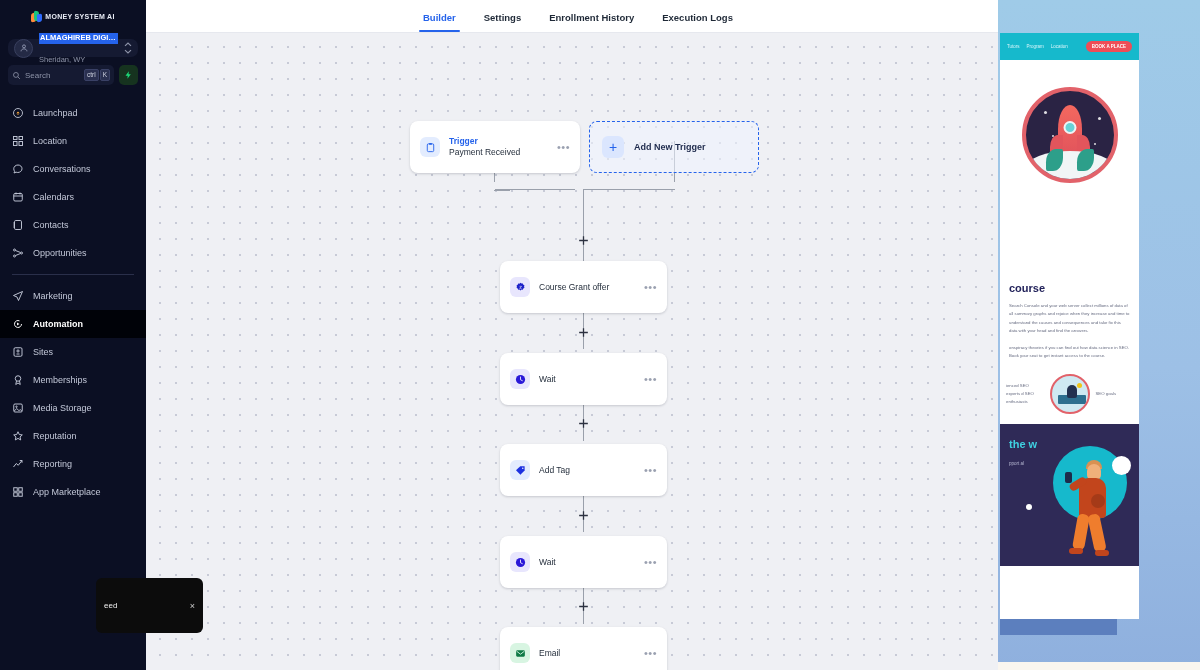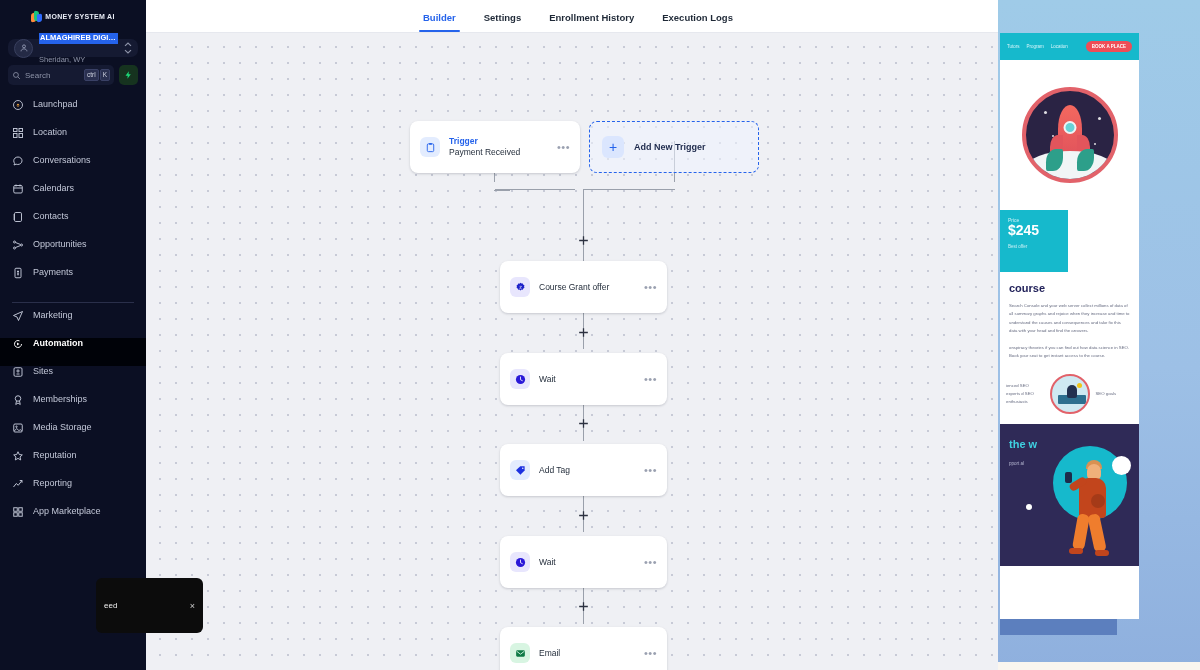--- a/index.html
+++ b/index.html
@@ -96,21 +96,21 @@
   .search-spark {
     width: 19px; height: 20px; border-radius: 5px;
     background: #16331f;
     display: flex; align-items: center; justify-content: center;
     flex: 0 0 auto;
   }
   .search-spark svg { width: 9px; height: 10px; }
 
   .nav { margin-top: 14px; }
   .nav-item {
-    height: 28px; display: flex; gap: 9px;
+    height: 28px; display: flex; align-items: center; gap: 9px;
     padding-left: 12px;
     font-size: 9px; color: #c3c8d8;
     cursor: pointer;
   }
   .nav-item .ni { width: 12px; height: 12px; flex: 0 0 auto; display:flex; align-items:center; justify-content:center; }
   .nav-item .ni svg { width: 12px; height: 12px; }
   .nav-item.active { background: #000208; color: #ffffff; font-weight: bold; }
   .nav-sep { height: 1px; background: #2a2f4a; margin: 7px 12px; }
 
   
@@ -445,29 +445,20 @@
             <svg viewBox="0 0 24 24" fill="none" stroke="#c3c8d8" stroke-width="1.9">
               <circle cx="5" cy="6" r="2"></circle>
               <circle cx="5" cy="18" r="2"></circle>
               <circle cx="19" cy="12" r="2"></circle>
               <path d="M7 7l10 4M7 17l10-4"></path>
             </svg>
           </span>
         <span>Opportunities</span>
       </div>
 
-      <div class="nav-item">
-        <span class="ni">
-            <svg viewBox="0 0 24 24" fill="none" stroke="#c3c8d8" stroke-width="1.9">
-              <rect x="6" y="2.5" width="12" height="19" rx="2"></rect>
-              <path d="M12 7v10M10 9h4M10 14h4"></path>
-            </svg>
-          </span>
-        <span>Payments</span>
-      </div>
 
       <div class="nav-sep"></div>
 
       <div class="nav-item">
         <span class="ni">
             <svg viewBox="0 0 24 24" fill="none" stroke="#c3c8d8" stroke-width="1.9">
               <path d="M21 3L3 11l7 3 3 7z"></path>
             </svg>
           </span>
         <span>Marketing</span>
@@ -715,25 +706,20 @@
           <span class="rocket-window"></span>
           <span class="fin l"></span>
           <span class="fin r"></span>
           <span class="cloud"></span>
           <span class="leaf l"></span>
           <span class="leaf r"></span>
         </div>
       </div>
 
       <div class="pv-pricerow">
-        <div class="pv-pricebox">
-          <div class="pv-plabel">Price</div>
-          <div class="pv-pvalue">$245</div>
-          <div class="pv-pnote">Best offer</div>
-        </div>
       </div>
 
       <div class="pv-body">
         <div class="pv-h2">course</div>
         <div class="pv-para">Search Console and your web server collect millions of data of all summary graphs and rejoice when they increase and time to understand the causes and consequences and take fix this data with your head and find the answers.</div>
         <div class="pv-para">onspiracy theories if you can find out how data science in SEO. Book your seat to get instant access to the course.</div>
       </div>
 
       <div class="pv-experts">
         <div class="pv-expert-txt">ienced SEO experts d SEO enthusiasts</div>

